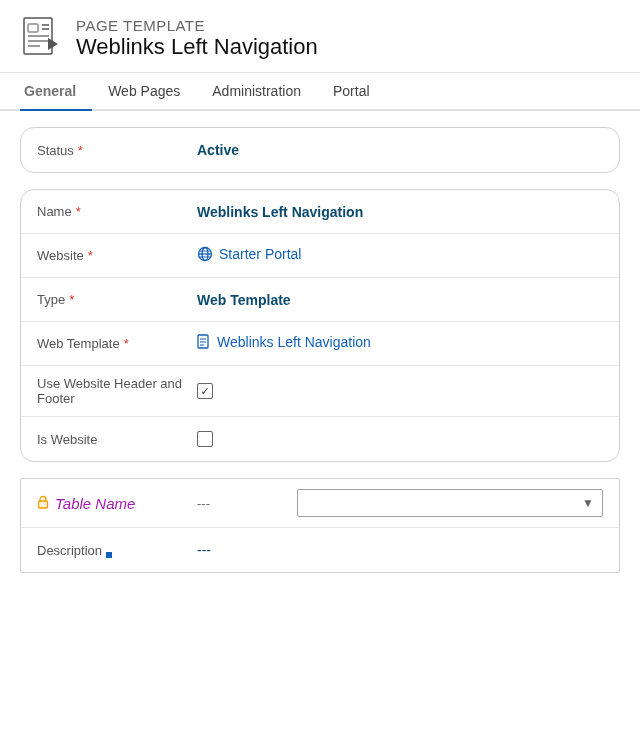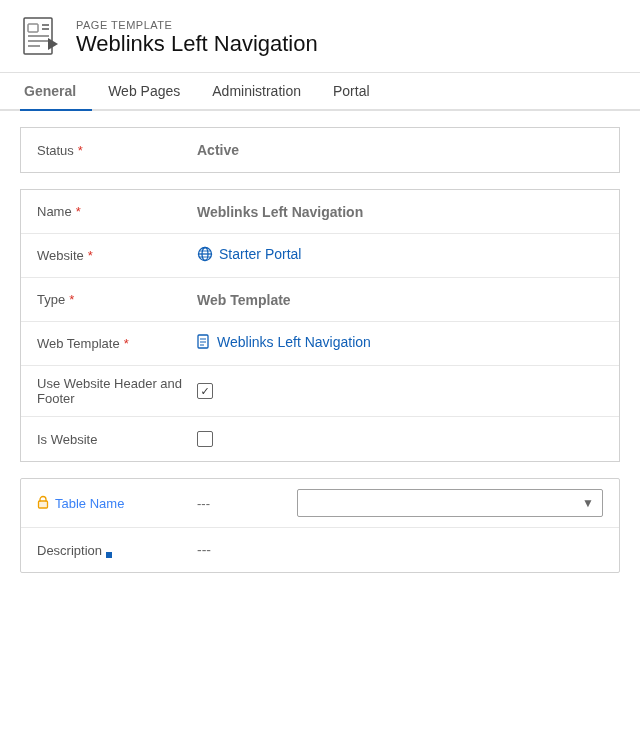--- a/index.html
+++ b/index.html
@@ -20,21 +20,21 @@
     }
 
     .header-icon {
       width: 44px;
       height: 44px;
       margin-right: 12px;
       flex-shrink: 0;
     }
 
     .header-text .page-template-label {
-      font-size: 11px;
+      font-size: 15px;
       color: #666;
       text-transform: uppercase;
       letter-spacing: 0.5px;
     }
 
     .header-text .page-title {
       font-size: 22px;
       font-weight: 400;
       color: #111;
     }
@@ -58,21 +58,21 @@
 
     .tab.active {
       color: #737373;
       border-bottom: 2px solid #1160b7;
       font-weight: 600;
     }
 
     .section {
       margin: 16px 20px;
       border: 1px solid #d1d1d1;
-      border-radius: 0;
+      border-radius: 14px;
     }
 
     .field-row {
       display: flex;
       align-items: center;
       padding: 10px 16px;
       border-bottom: 1px solid #e8e8e8;
       min-height: 44px;
     }
 
@@ -91,21 +91,21 @@
     }
 
     .required-star {
       color: #d93025;
       font-size: 13px;
     }
 
     .field-value {
       flex: 1;
       font-size: 14px;
-      color: #737373;
+      color: #0c4a6e;
     }
 
     .field-value.bold {
       font-weight: 600;
     }
 
     .field-value.link {
       color: #1160b7;
       cursor: pointer;
       display: flex;
@@ -155,22 +155,23 @@
       width: 160px;
       flex-shrink: 0;
       color: #555;
       font-size: 13px;
       display: flex;
       align-items: center;
       gap: 6px;
     }
 
     .table-name-label-text {
-      color: #3b82f6;
-      font-size: 13px;
+      color: #a21caf;
+      font-size: 15px;
+      font-style: italic;
     }
 
     .table-name-dash {
       width: 100px;
       color: #666;
       font-size: 13px;
     }
 
     .table-name-dropdown {
       flex: 1;

